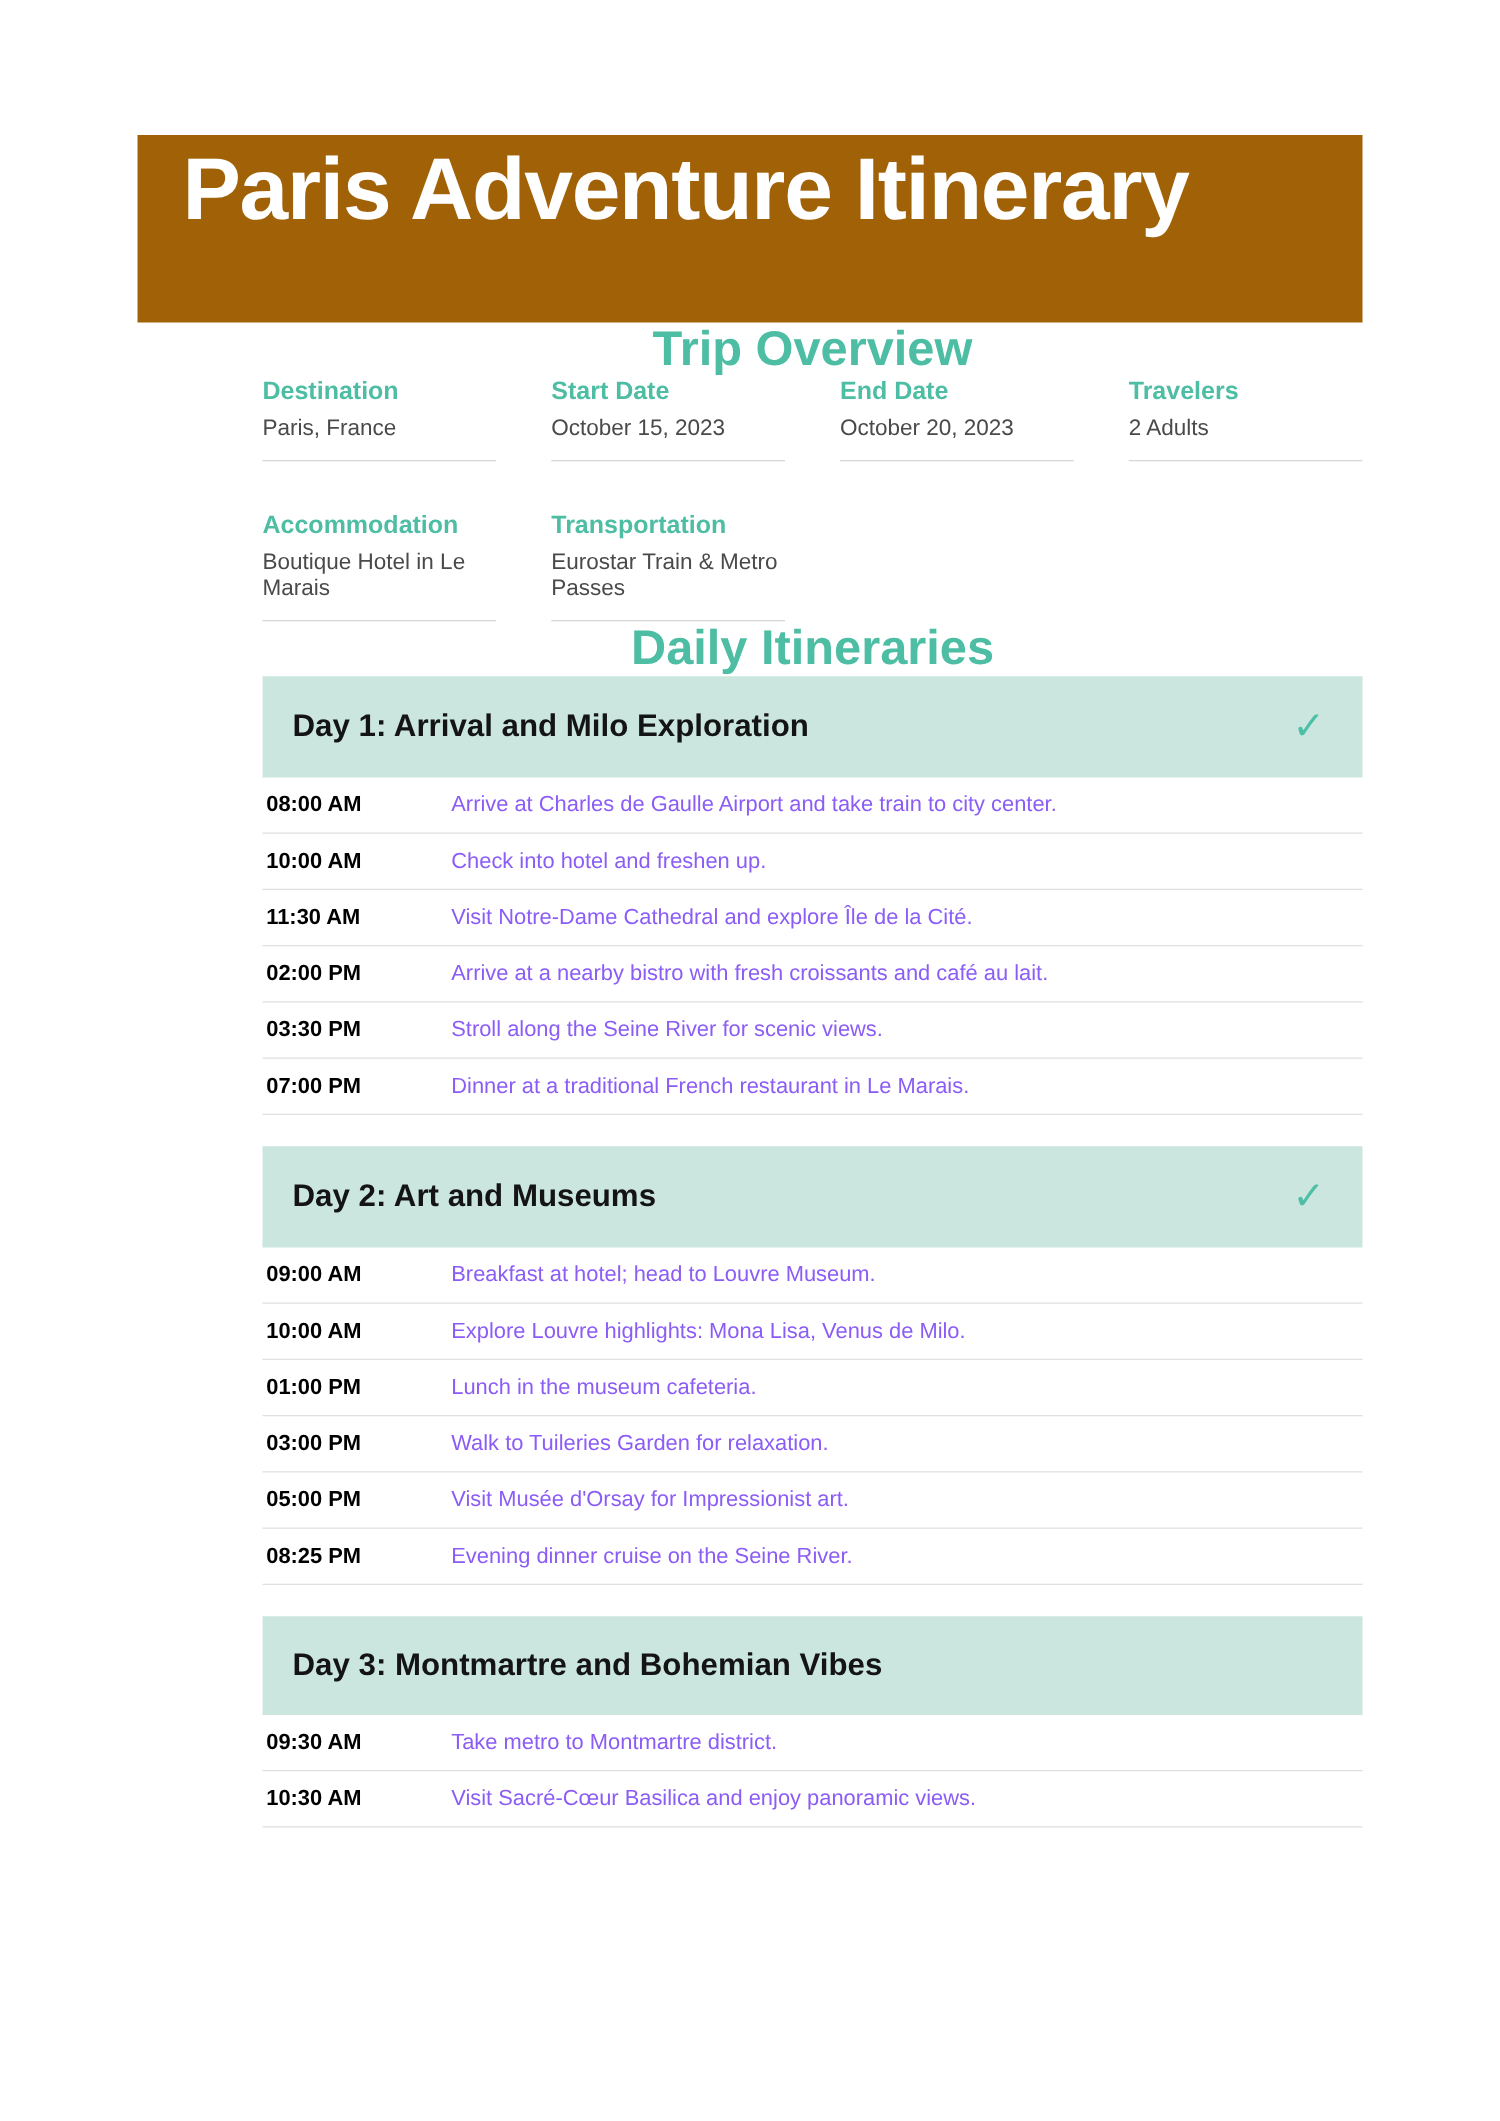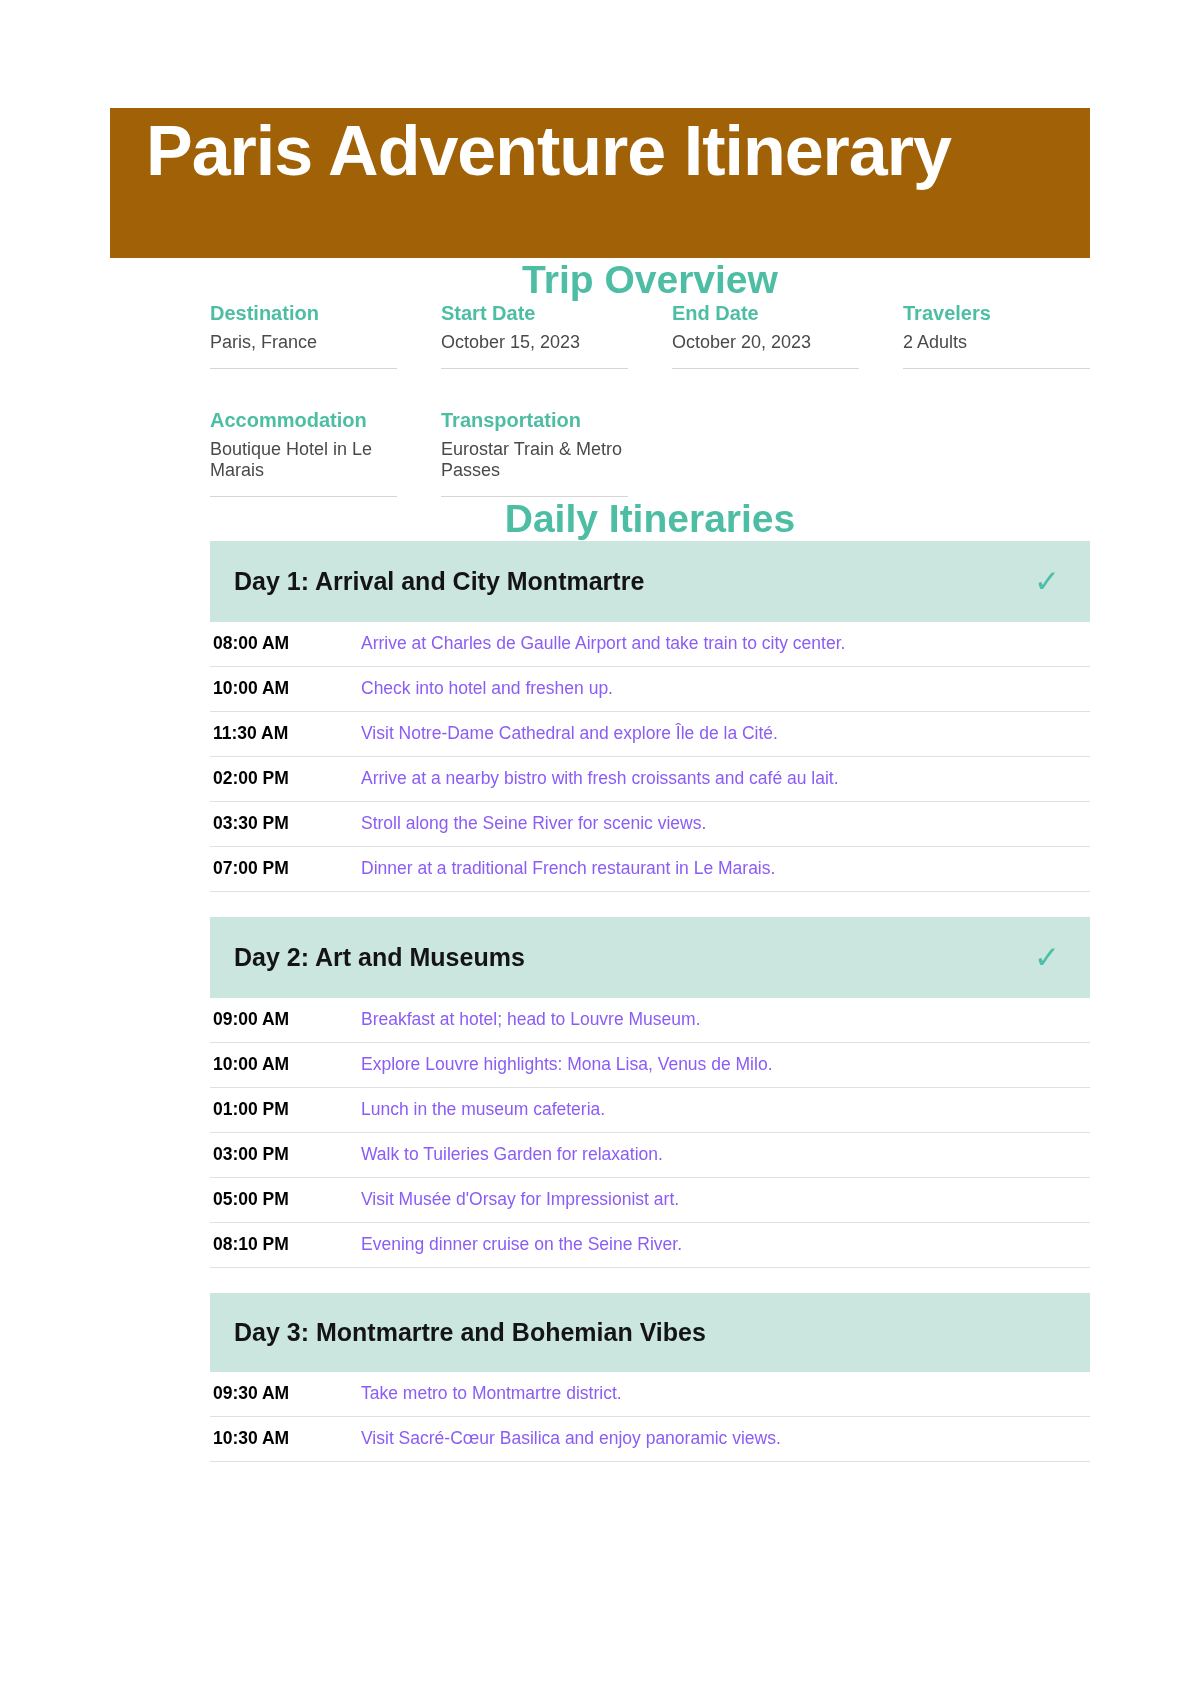--- a/index.html
+++ b/index.html
@@ -151,21 +151,21 @@
           <div class="field-value">Eurostar Train &amp; Metro Passes</div>
         </div>
       </div>
     </section>
 
     <section>
       <h2 class="section-heading daily-heading">Daily Itineraries</h2>
 
       <div class="day-section">
         <div class="day-header">
-          <span class="day-title">Day 1: Arrival and City Montmartre</span>
+          <span class="day-title">Day 1: Arrival and Milo Exploration</span>
           <span class="day-check">✓</span>
         </div>
         <div class="activities">
           <div class="activity-row">
             <span class="activity-time">08:00 AM</span>
             <span class="activity-desc">Arrive at Charles de Gaulle Airport and take train to city center.</span>
           </div>
           <div class="activity-row">
             <span class="activity-time">10:00 AM</span>
             <span class="activity-desc">Check into hotel and freshen up.</span>
@@ -209,21 +209,21 @@
           </div>
           <div class="activity-row">
             <span class="activity-time">03:00 PM</span>
             <span class="activity-desc">Walk to Tuileries Garden for relaxation.</span>
           </div>
           <div class="activity-row">
             <span class="activity-time">05:00 PM</span>
             <span class="activity-desc">Visit Musée d'Orsay for Impressionist art.</span>
           </div>
           <div class="activity-row">
-            <span class="activity-time">08:10 PM</span>
+            <span class="activity-time">08:25 PM</span>
             <span class="activity-desc">Evening dinner cruise on the Seine River.</span>
           </div>
         </div>
       </div>
 
       <div class="day-section">
         <div class="day-header">
           <span class="day-title">Day 3: Montmartre and Bohemian Vibes</span>
         </div>
         <div class="activities">

